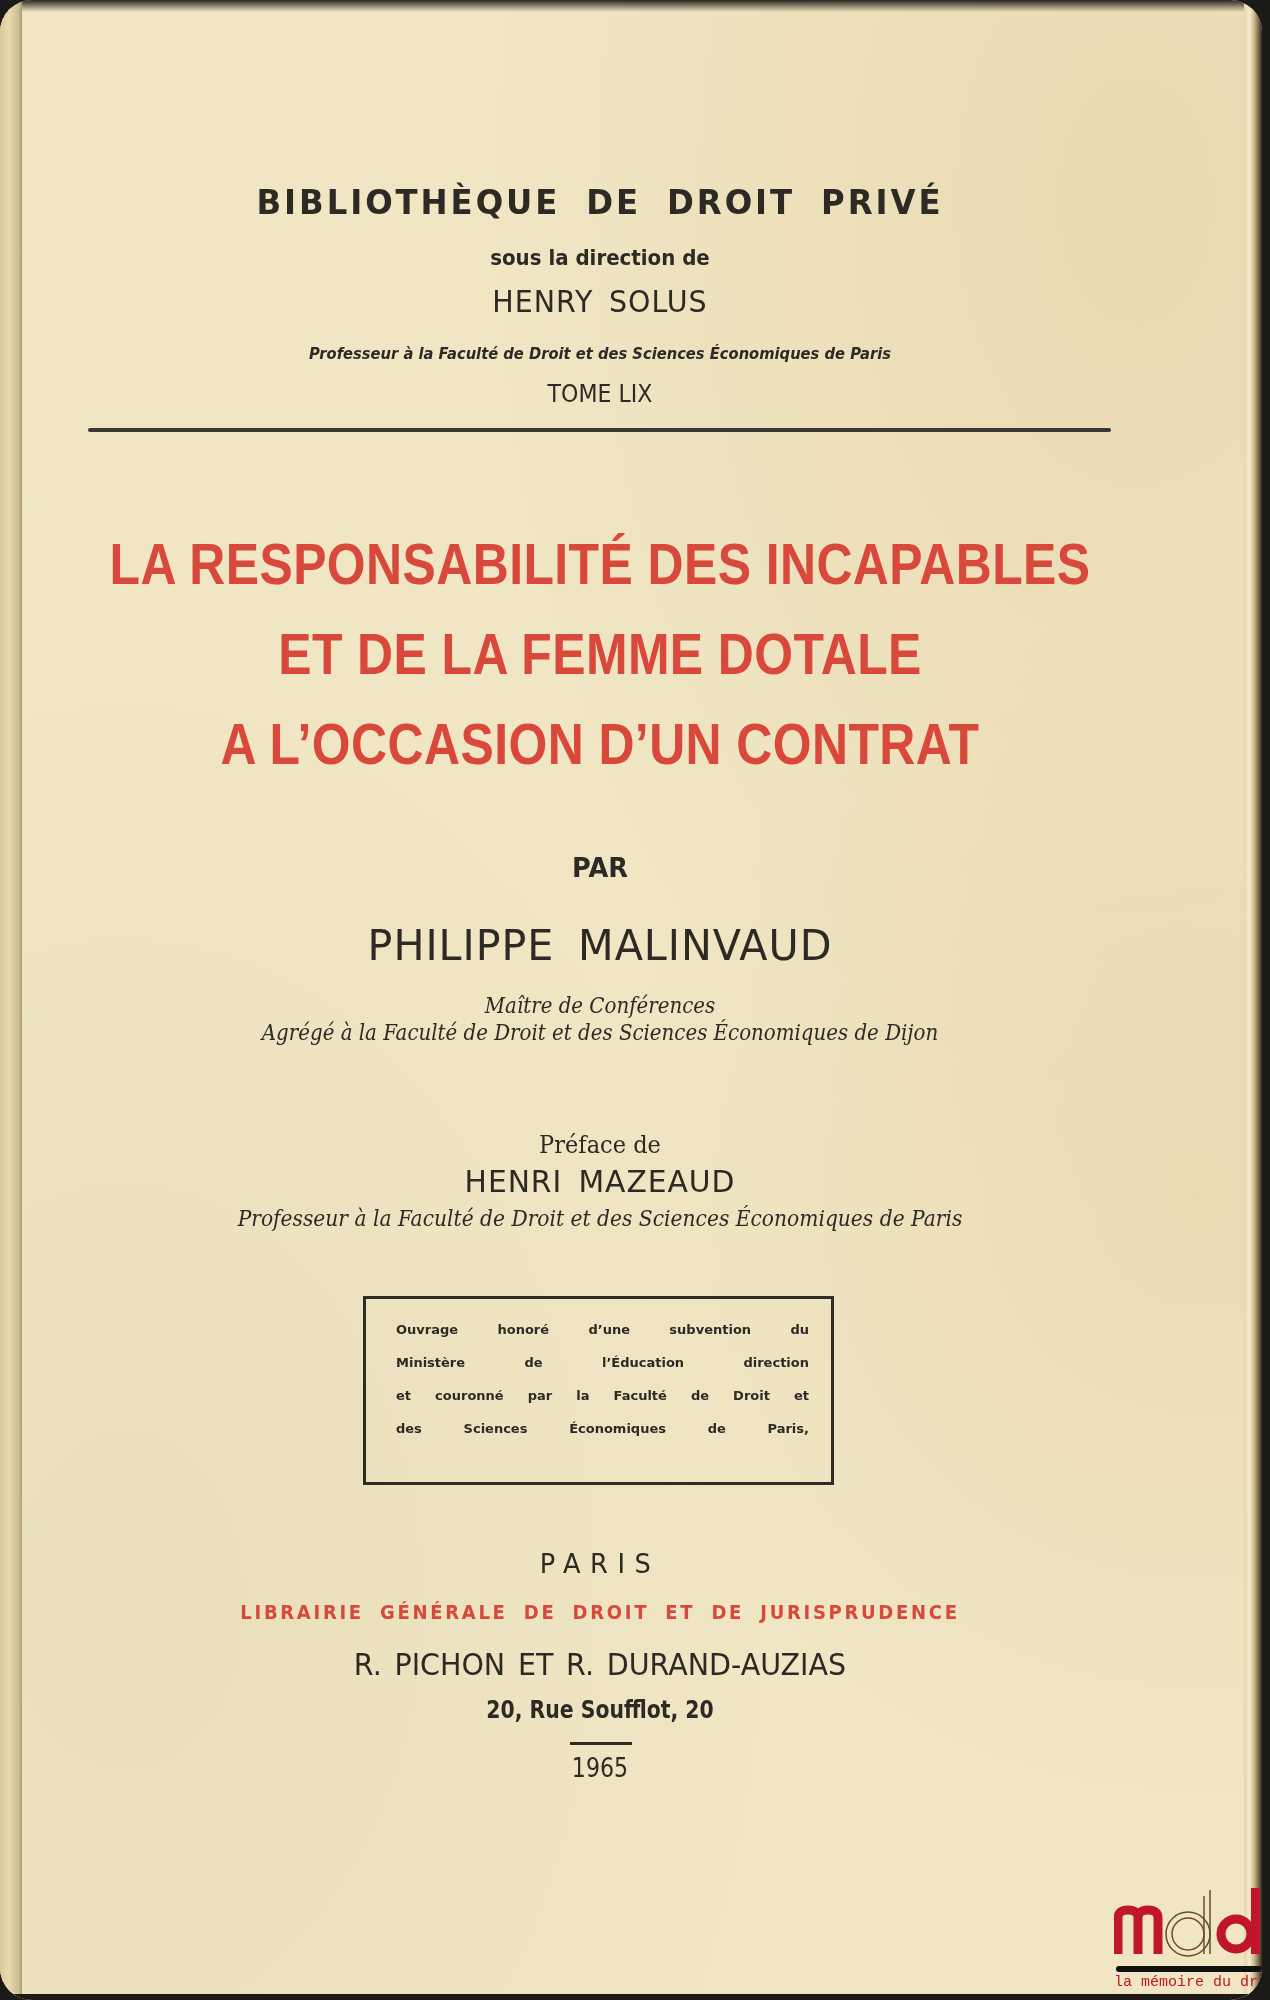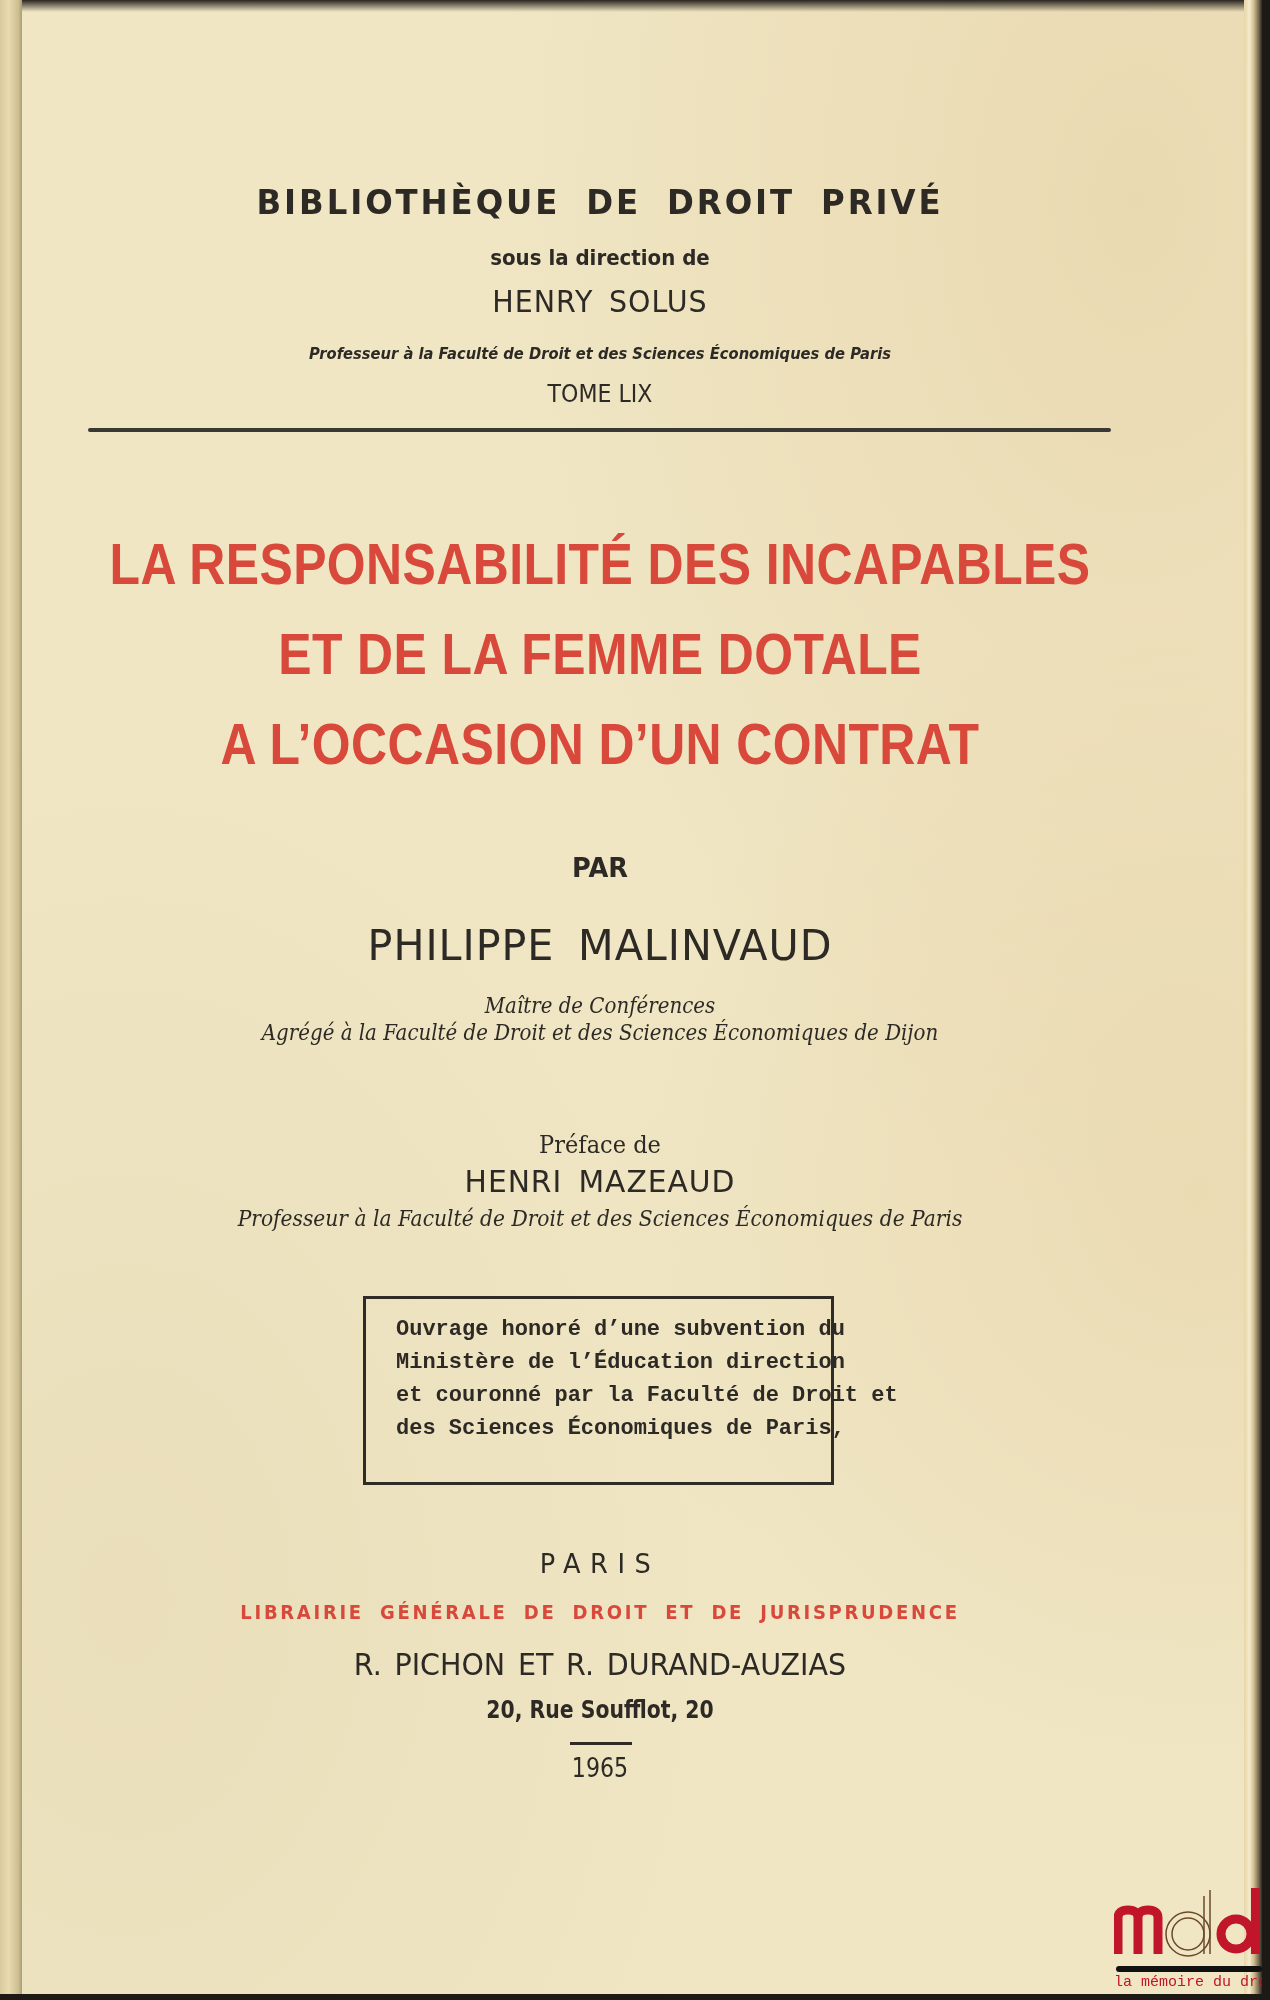--- a/index.html
+++ b/index.html
@@ -18,20 +18,21 @@
       left: 0;
       top: 0;
       width: 1262px;
       height: 2000px;
       background:
         radial-gradient(ellipse at 90% 10%, rgba(214,180,120,0.25), rgba(0,0,0,0) 40%),
         radial-gradient(ellipse at 95% 60%, rgba(214,180,120,0.22), rgba(0,0,0,0) 35%),
         radial-gradient(ellipse at 10% 80%, rgba(200,180,130,0.15), rgba(0,0,0,0) 40%),
         #f0e6c4;
       overflow: hidden;
+      border-radius: 32px;
     }
     .top-shadow {
       position: absolute;
       left: 0; top: 0;
       width: 100%;
       height: 12px;
       background: linear-gradient(#2a2520, rgba(40,35,30,0));
     }
     .left-gutter {
       position: absolute;
@@ -166,29 +167,28 @@
       position: absolute;
       left: 363px;
       top: 1296px;
       width: 471px;
       height: 189px;
       border: 3px solid #2f2c28;
       box-sizing: border-box;
       padding: 14px 22px 0 30px;
     }
     .honor-line {
-      font-size: 22px;
+      font-size: 13px;
       font-weight: bold;
       line-height: 33px;
       text-align: justify;
       text-align-last: justify;
       white-space: nowrap;
       transform-origin: left;
       color: #2d2a26;
-      font-family: Liberation Mono, monospace;
     }
     .honor-line.last {
       text-align-last: left;
     }
     .pub-city {
       top: 1548px;
       font-size: 27px;
       letter-spacing: 10px;
       transform: scaleX(0.95);
     }

